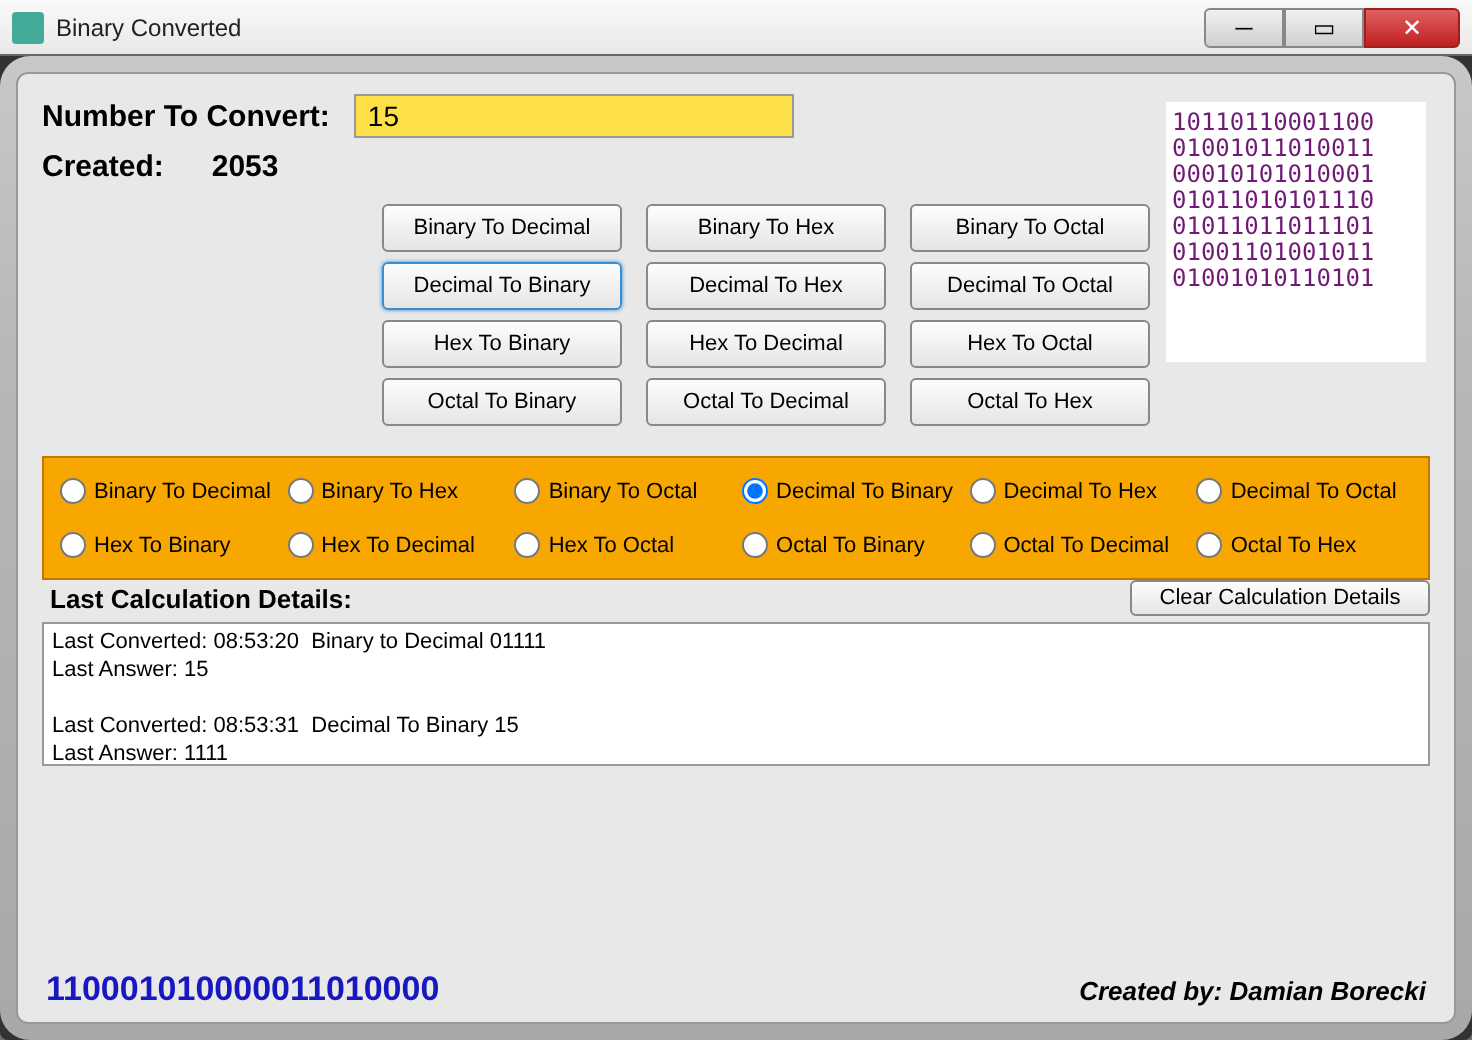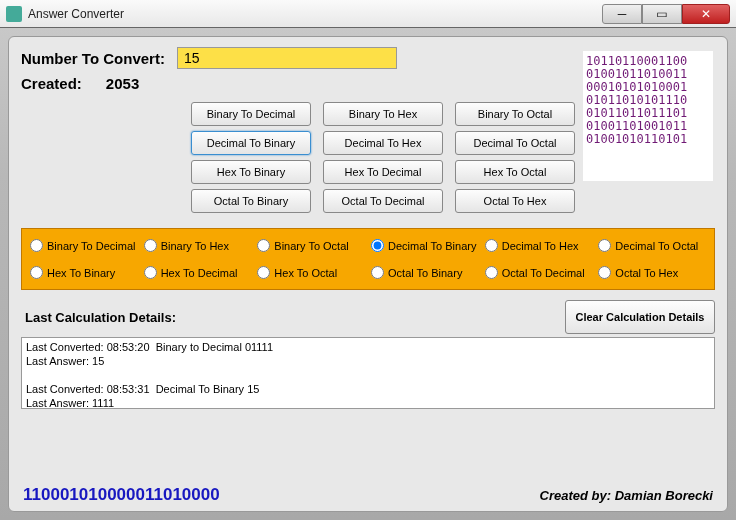--- a/index.html
+++ b/index.html
@@ -35,20 +35,21 @@
   border: 1px solid #888;
   background: linear-gradient(to bottom, #f0f0f0, #d0d0d0);
 }
 .winbtn.close { background: linear-gradient(to bottom, #e06060, #c02020); color: #fff; border-color: #a02020; border-radius: 0 3px 3px 0; width: 48px; }
 .winbtn.min { border-radius: 3px 0 0 3px; }
 
 .client {
   flex: 1;
   background: linear-gradient(to bottom, #c8c8c8 0%, #b8b8b8 30%, #a8a8a8 100%);
   padding: 8px;
+  border-radius: 15px;
 }
 .panel {
   background: #e8e8e8;
   border: 1px solid #999;
   border-radius: 6px;
   width: 100%; height: 100%;
   padding: 10px 12px;
   position: relative;
 }
 .top-row {
@@ -100,28 +101,27 @@
 .radio-row:last-child { margin-bottom: 0; }
 .radio-item {
   display: flex; align-items: center; gap: 4px;
   font-size: 11px; color: #000;
   width: 112px;
 }
 .radio-item input { cursor: pointer; }
 
 .details-header {
   display: flex; justify-content: space-between; align-items: center;
-  margin-top: 10px;
 }
 .details-header .lbl2 { font-weight: bold; font-size: 13px; margin-left: 4px; }
 .clearbtn {
-  width: 150px; height: 34px;
+  width: 150px; height: 18px;
   font-size: 11px;
   background: linear-gradient(to bottom, #fdfdfd, #e5e5e5);
-  border: 1px solid #888; border-radius: 3px; cursor: pointer; font-weight: bold;
+  border: 1px solid #888; border-radius: 3px; cursor: pointer;
 }
 .log {
   margin-top: 3px;
   background: #fff; border: 1px solid #999;
   height: 72px; padding: 2px 4px;
   font-size: 11px; line-height: 14px;
   white-space: pre-wrap;
   overflow: hidden;
 }
 .footer {
@@ -134,21 +134,21 @@
 .footer-credit {
   font-weight: bold; font-size: 13px; font-style: italic;
 }
 </style>
 </head>
 <body>
 
 <div class="window">
   <div class="titlebar">
     <div class="titlebar-icon"></div>
-    <div class="titlebar-text">Answer Converter</div>
+    <div class="titlebar-text">Binary Converted</div>
     <div class="window-controls">
       <div class="winbtn min">─</div>
       <div class="winbtn">▭</div>
       <div class="winbtn close">✕</div>
     </div>
   </div>
 
   <div class="client">
     <div class="panel">
 

